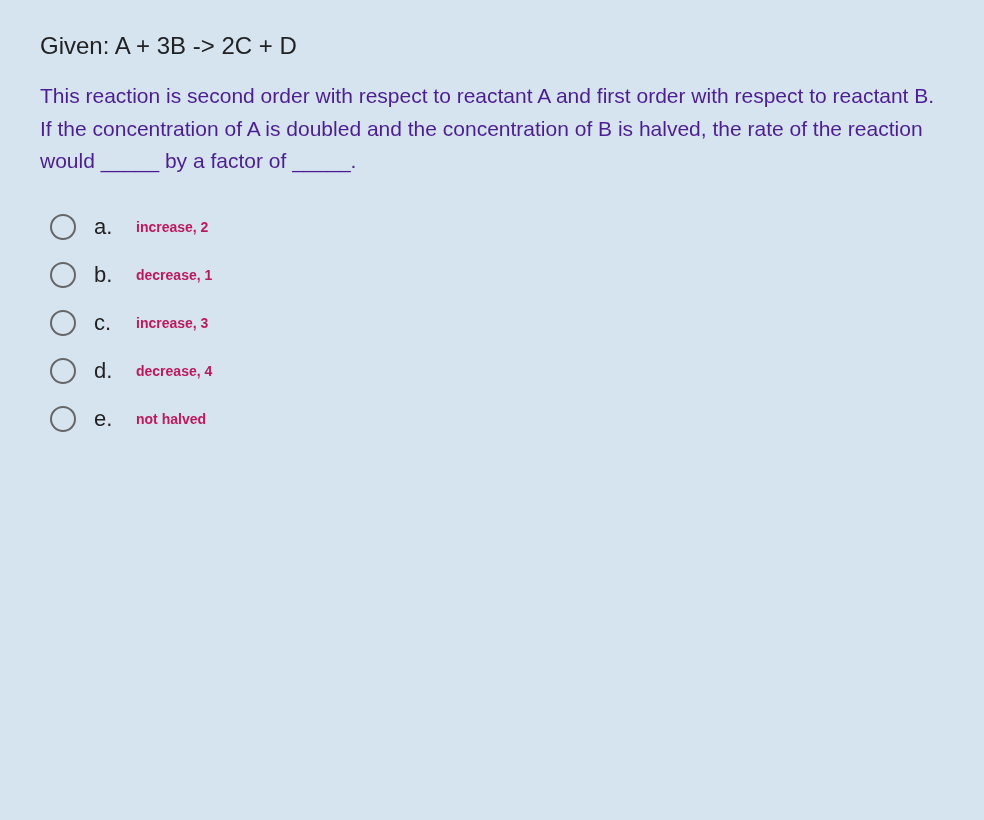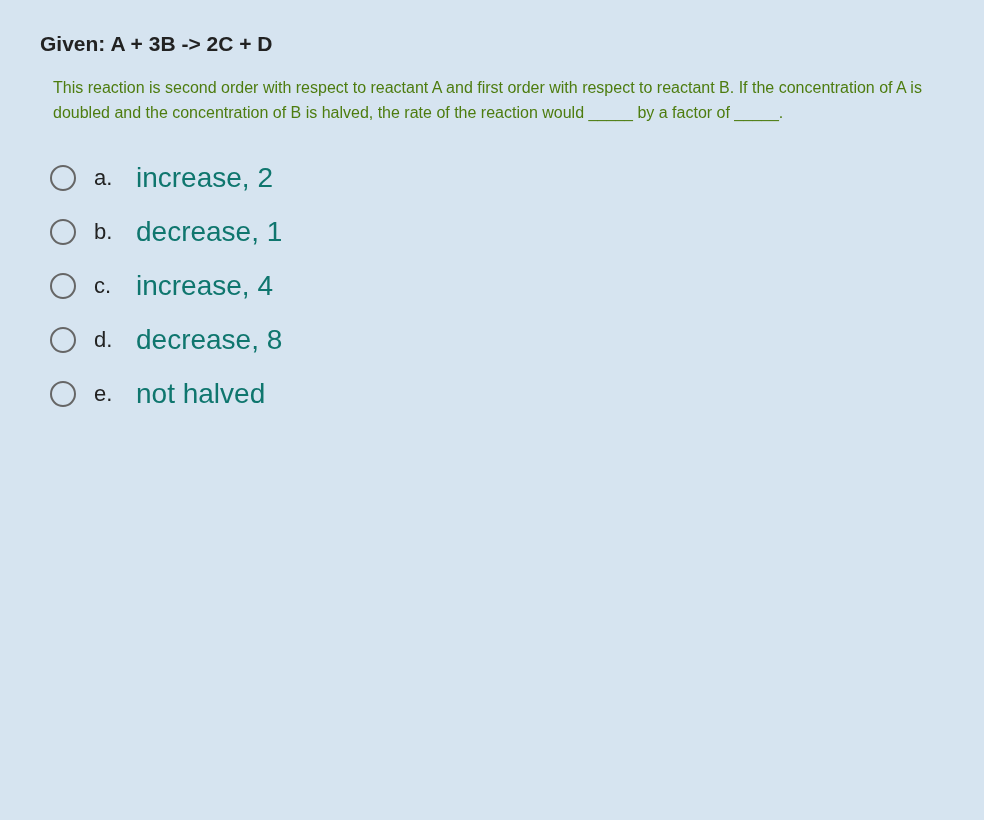--- a/index.html
+++ b/index.html
@@ -18,32 +18,31 @@
       justify-content: flex-start;
     }
 
     .container {
       padding: 32px 40px;
       max-width: 984px;
       width: 100%;
     }
 
     .given-line {
-      font-size: 21px;
+      font-size: 24px;
       color: #222;
       margin-bottom: 20px;
-      font-weight: bold;
+      font-weight: normal;
     }
 
     .question-text {
-      font-size: 16px;
-      color: #4d7c0f;
+      font-size: 21px;
+      color: #4c1d95;
       line-height: 1.55;
       margin-bottom: 36px;
-      margin-left: 13px;
     }
 
     .options {
       display: flex;
       flex-direction: column;
       gap: 22px;
       margin-left: 10px;
     }
 
     .option-item {
@@ -66,22 +65,23 @@
       cursor: pointer;
     }
 
     .option-label {
       font-size: 22px;
       color: #222;
       min-width: 24px;
     }
 
     .option-text {
-      font-size: 28px;
-      color: #0f766e;
+      font-size: 14px;
+      color: #be185d;
+      font-weight: bold;
     }
   </style>
 </head>
 <body>
 
 <div class="container">
 
   <div class="given-line">
     <span>Given: A + 3B -&gt; 2C + D</span>
   </div>
@@ -97,26 +97,26 @@
         <span class="option-text">increase, 2</span>
       </div>
       <div class="option-item">
         <div class="radio-circle"></div>
         <span class="option-label">b.</span>
         <span class="option-text">decrease, 1</span>
       </div>
       <div class="option-item">
         <div class="radio-circle"></div>
         <span class="option-label">c.</span>
-        <span class="option-text">increase, 4</span>
+        <span class="option-text">increase, 3</span>
       </div>
       <div class="option-item">
         <div class="radio-circle"></div>
         <span class="option-label">d.</span>
-        <span class="option-text">decrease, 8</span>
+        <span class="option-text">decrease, 4</span>
       </div>
       <div class="option-item">
         <div class="radio-circle"></div>
         <span class="option-label">e.</span>
         <span class="option-text">not halved</span>
       </div>
     </div>
 
 </div>
 

